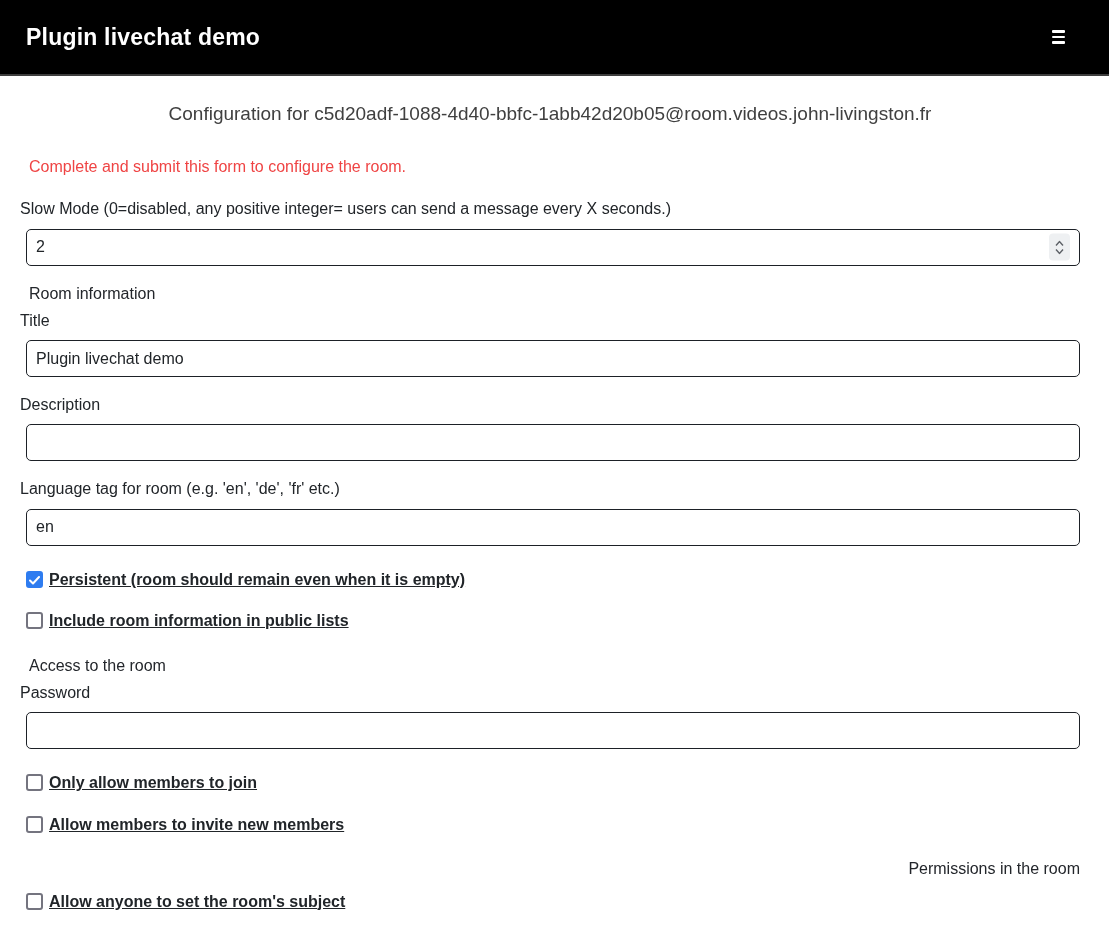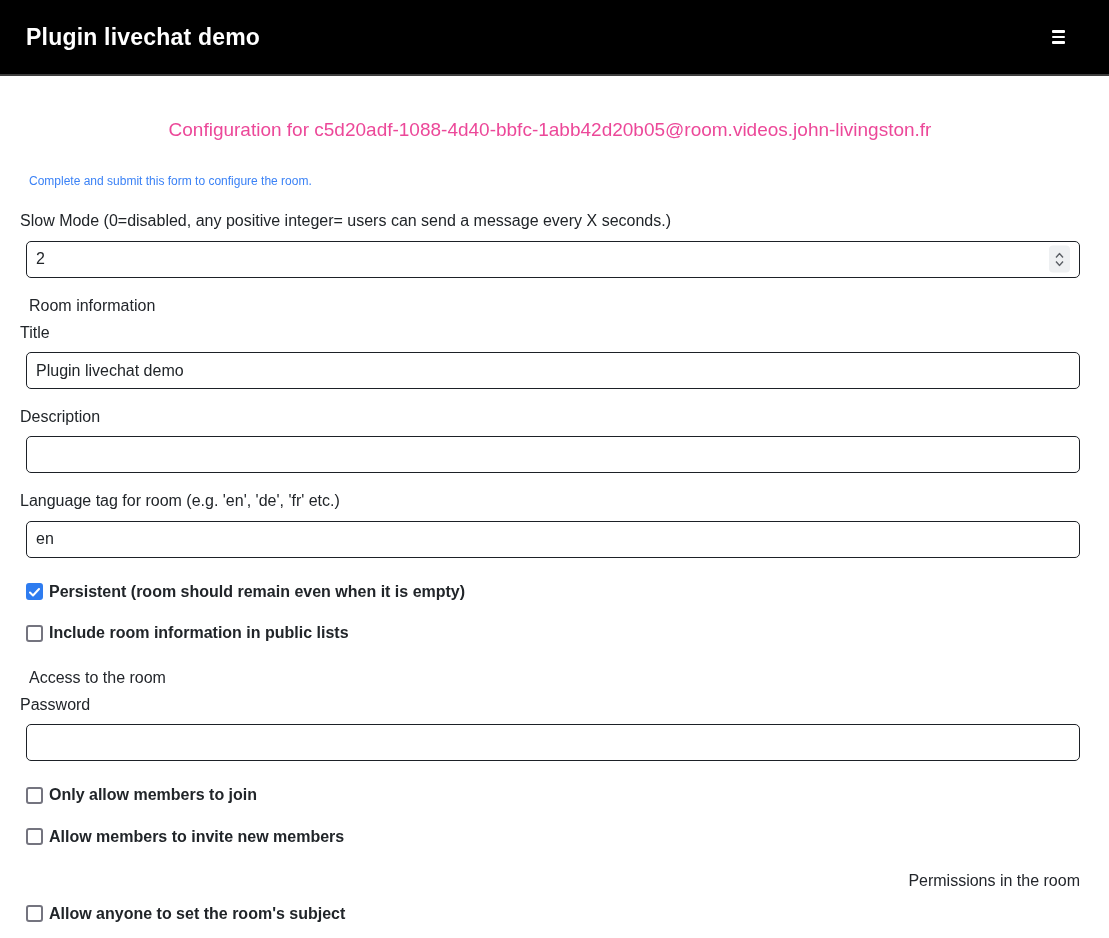--- a/index.html
+++ b/index.html
@@ -18,24 +18,24 @@
     border-bottom: 2px solid #3d3d3d;
   }
   .header-title { color: #fff; font-size: 23px; font-weight: bold; letter-spacing: .2px; }
   .menu-btn { background: none; border: none; padding: 4px 2px; cursor: pointer; }
   .hamburger { display: flex; flex-direction: column; gap: 3px; }
   .hamburger span { display: block; width: 13px; height: 2.5px; background: #fff; border-radius: 1px; }
 
   
   .main { padding: 0 29px 30px 20px; }
   .config-heading {
-    font-weight: 400; font-size: 19px; color: #ec4899;
-    text-align: center; margin: 42px 0 0 0; line-height: 1.3;
+    font-weight: 400; font-size: 19px; color: #404040;
+    text-align: center; margin: 26px 0 0 0; line-height: 1.3;
   }
-  .intro { font-size: 12px; margin: 31px 0 0 9px; color: #3b82f6; }
+  .intro { font-size: 16px; margin: 31px 0 0 9px; color: #ef4444; }
 
   .field-label {
     display: block; font-weight: normal; font-size: 16px; color: #212529;
     margin: 0; line-height: 1.2;
   }
   .legend { font-size: 16px; color: #23262b; margin: 0 0 0 9px; line-height: 1.2; }
 
   .text-input {
     display: block;
     width: calc(100% - 6px); margin-left: 6px; height: 37px;
@@ -61,21 +61,21 @@
   .m-desc      { margin-top: 18px; }
   .m-lang      { margin-top: 18px; }
   .m-cb1       { margin-top: 25px; }
   .m-cb        { margin-top: 24px; }
   .m-access    { margin-top: 26px; }
   .m-password  { margin-top: 8px; }
   .m-perms     { margin-top: 26px; text-align: right; }
   .m-cbshort   { margin-top: 14px; }
 
   
-  .cb-row { display: flex; align-items: flex-end; margin-left: 6px; cursor: pointer; }
+  .cb-row { display: flex; align-items: flex-start; margin-left: 6px; cursor: pointer; text-decoration: underline; }
   .cb {
     flex: none; width: 17px; height: 17px; margin-right: 6px;
     border: 2px solid #74747f; border-radius: 3px; background: #fff;
     position: relative;
   }
   .cb svg { position: absolute; left: 1px; top: 3px; display: none; }
   .cb.on { background: #2e7cf0; border-color: #2e7cf0; }
   .cb.on svg { display: block; }
   .cb-label { font-weight: bold; font-size: 16px; color: #212529; line-height: 1.1; }
 </style>

